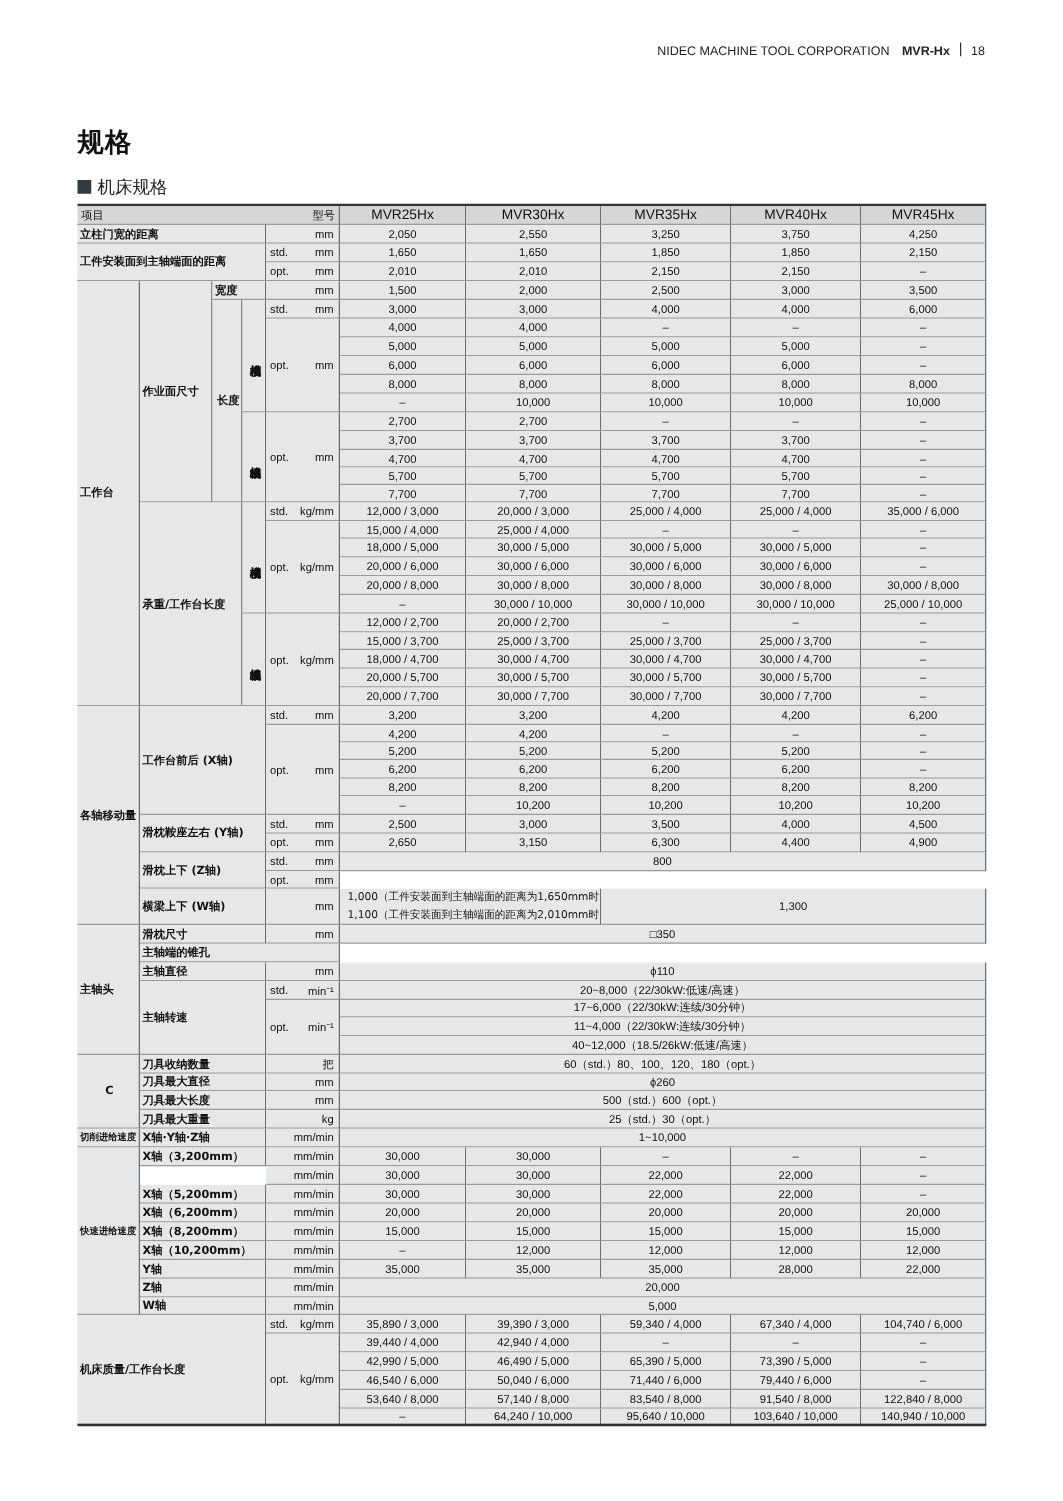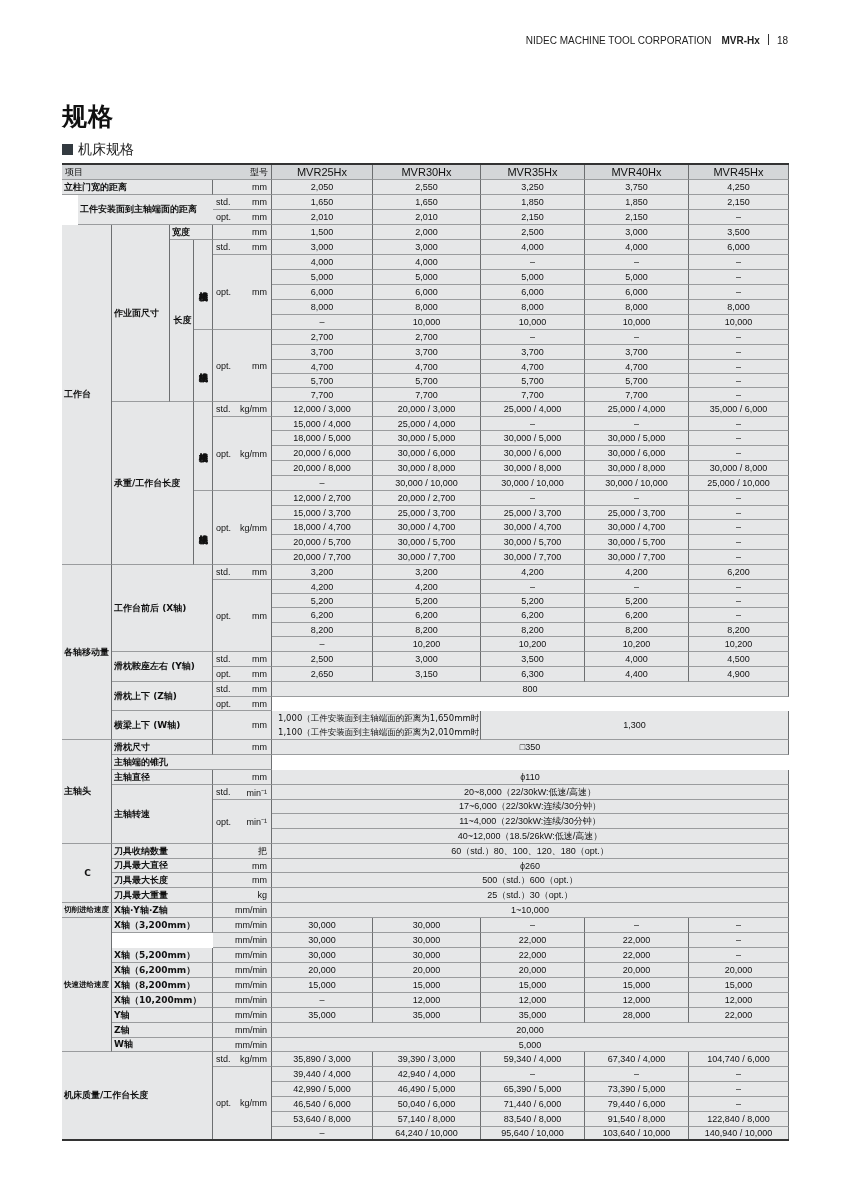--- a/index.html
+++ b/index.html
@@ -1,21 +1,21 @@
 <!DOCTYPE html>
 <html><head>
 <meta charset="utf-8">
 <style>
   html, body { margin:0; padding:0; }
   body { width:850px; height:1201px; background:#ffffff; position:relative; overflow:hidden;
          font-family:"DejaVu Sans", "Liberation Sans", sans-serif; color:#111; }
   .hdr { position:absolute; top:34px; right:62px; font-size:10px; color:#222; font-family:"Liberation Sans", sans-serif; white-space:nowrap; }
   .hdr .model { font-weight:bold; margin-left:10px; }
   .hdr .sep { display:inline-block; width:1px; height:11px; background:#333; margin:0 8px; vertical-align:-1px; }
-  .title { position:absolute; left:62px; top:100px; font-size:25px; font-weight:bold; letter-spacing:1px; }
+  .title { position:absolute; left:62px; top:100px; font-size:21px; font-weight:bold; letter-spacing:1px; }
   .subtitle { position:absolute; left:62px; top:141px; font-size:14px; color:#222; }
   .subtitle .sq { display:inline-block; width:11px; height:11px; background:#333a40; margin-right:5px; vertical-align:-1px; }
   #tbl { position:absolute; left:62px; top:0; width:727px; height:1201px; }
   .c { position:absolute; box-sizing:border-box; background:#e6e7e8; border-right:1px solid #6d6f71; border-bottom:1px solid #9a9c9e;
        font-size:9px; display:flex; align-items:center; overflow:hidden; white-space:nowrap; }
   .c.h { background:#d4d6d8; font-size:11px; justify-content:center; font-family:"Liberation Sans", sans-serif; }
   .c.lbl { padding-left:2px; font-weight:bold; }
   .c.ctr { justify-content:center; }
   .c.val { justify-content:center; font-family:"Liberation Sans", sans-serif; }
   .c.vert { writing-mode:vertical-rl; text-orientation:upright; justify-content:center; font-weight:bold; letter-spacing:0; }
@@ -44,21 +44,21 @@
     <div class="c h" style="left: 419px; top: 165px; width: 104px; height: 15px;">MVR35Hx</div>
     <div class="c h" style="left: 523px; top: 165px; width: 104px; height: 15px;">MVR40Hx</div>
     <div class="c h" style="left: 627px; top: 165px; width: 100px; height: 15px;">MVR45Hx</div>
     <div class="c lbl" style="left: 0px; top: 180px; width: 151px; height: 15px;">立柱门宽的距离</div>
     <div class="c unit" style="left: 151px; top: 180px; width: 59px; height: 15px;">mm</div>
     <div class="c val" style="left: 210px; top: 180px; width: 101px; height: 15px;">2,050</div>
     <div class="c val" style="left: 311px; top: 180px; width: 108px; height: 15px;">2,550</div>
     <div class="c val" style="left: 419px; top: 180px; width: 104px; height: 15px;">3,250</div>
     <div class="c val" style="left: 523px; top: 180px; width: 104px; height: 15px;">3,750</div>
     <div class="c val" style="left: 627px; top: 180px; width: 100px; height: 15px;">4,250</div>
-    <div class="c lbl" style="left: 0px; top: 195px; width: 151px; height: 30px; margin-left: 16px;">工件安装面到主轴端面的距离</div>
+    <div class="c lbl" style="left: 0px; top: 195px; width: 151px; height: 30px;">工件安装面到主轴端面的距离</div>
     <div class="c unit" style="left: 151px; top: 195px; width: 59px; height: 15px; justify-content: space-between; padding-left: 3px;">
       <span>std.</span>
       <span>mm</span>
     </div>
     <div class="c val" style="left: 210px; top: 195px; width: 101px; height: 15px;">1,650</div>
     <div class="c val" style="left: 311px; top: 195px; width: 108px; height: 15px;">1,650</div>
     <div class="c val" style="left: 419px; top: 195px; width: 104px; height: 15px;">1,850</div>
     <div class="c val" style="left: 523px; top: 195px; width: 104px; height: 15px;">1,850</div>
     <div class="c val" style="left: 627px; top: 195px; width: 100px; height: 15px;">2,150</div>
     <div class="c unit" style="left: 151px; top: 210px; width: 59px; height: 15px; justify-content: space-between; padding-left: 3px;">

